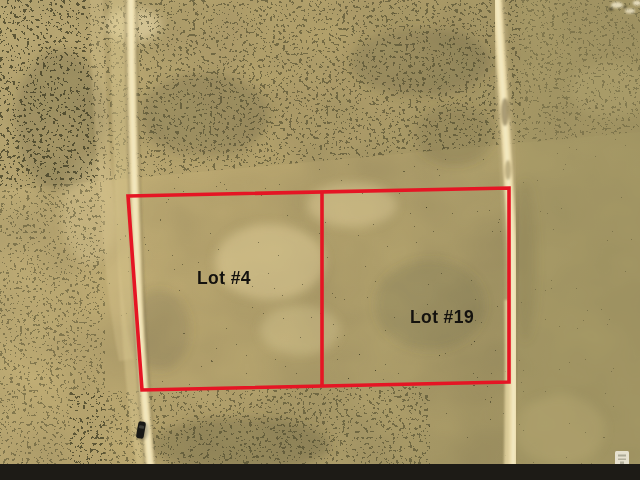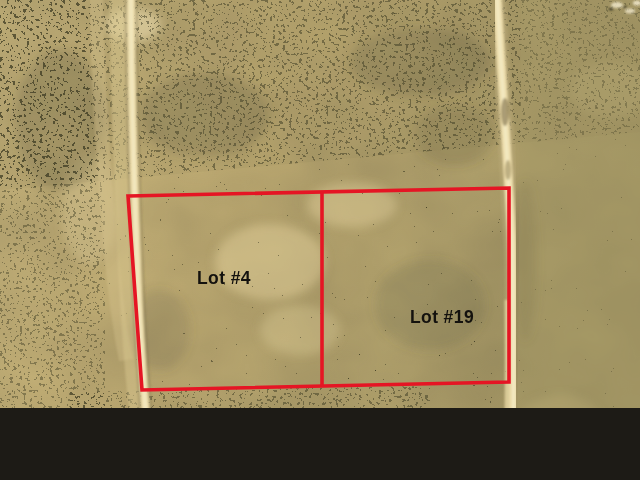--- a/index.html
+++ b/index.html
@@ -1,17 +1,17 @@
 <!DOCTYPE html>
 <html><head>
 <meta charset="utf-8">
 <style>
   html,body{margin:0;padding:0;background:#1d1b16;}
   .stage{
-    position:relative;width:640px;height:408px;overflow:hidden;
+    position:relative;width:640px;height:464px;overflow:hidden;
     font-family:"Liberation Sans",sans-serif;
   }
   .stage svg{display:block;width:640px;height:480px;}
   .lot-label{
     font-family:"Liberation Sans",sans-serif;
     font-weight:bold;font-size:17.5px;letter-spacing:.4px;
     paint-order:stroke;
   }
 </style>
 </head>

